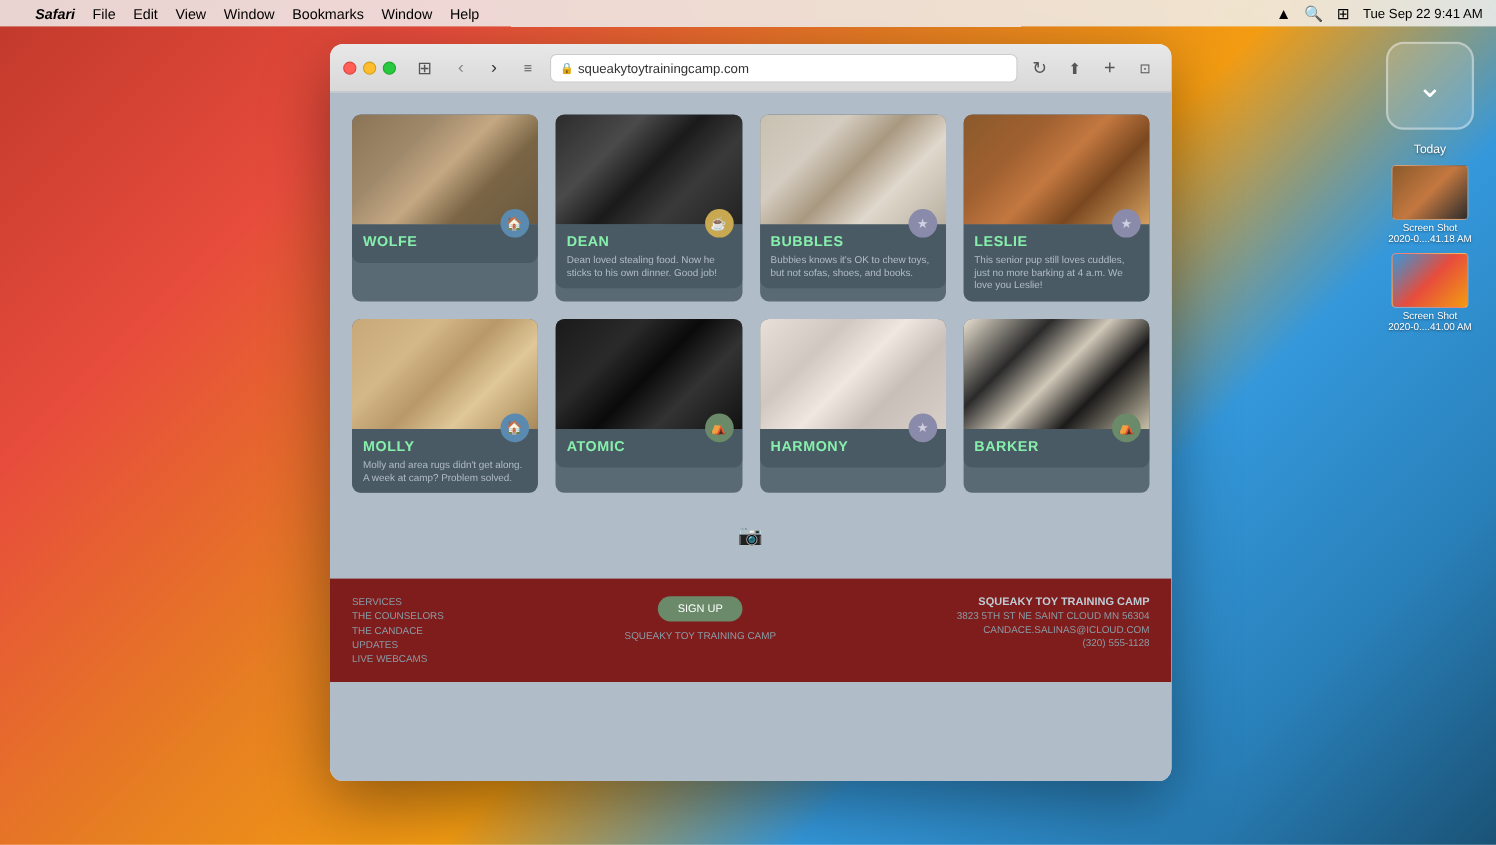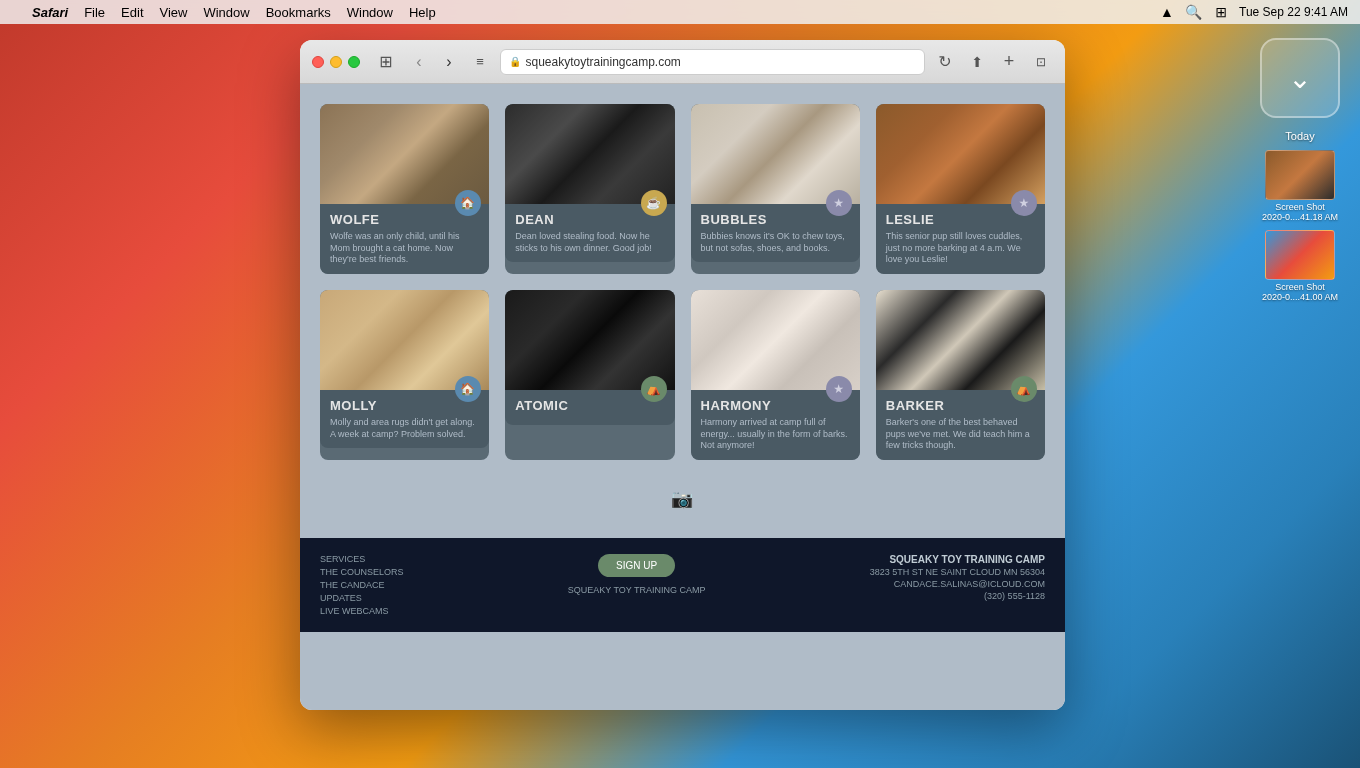--- a/index.html
+++ b/index.html
@@ -254,21 +254,21 @@
     .dog-info {
       padding: 8px 10px;
       background: #4a5a64;
       border-radius: 0 0 8px 8px;
       position: relative;
     }
 
     .dog-name {
       font-size: 13px;
       font-weight: bold;
-      color: #e5e5e5;
+      color: #86efac;
       margin-bottom: 4px;
       letter-spacing: 0.5px;
     }
 
     .dog-desc {
       font-size: 9px;
       color: #b0bcc8;
       line-height: 1.3;
     }
 
@@ -291,21 +291,21 @@
 
     .camera-icon-area {
       text-align: center;
       padding: 8px 0;
       font-size: 18px;
       color: #3a4a54;
     }
 
     
     .website-footer {
-      background: #0f172a;
+      background: #7f1d1d;
       padding: 16px 20px;
       display: flex;
       align-items: flex-start;
       gap: 20px;
     }
 
     .footer-nav {
       display: flex;
       flex-direction: column;
       gap: 3px;
@@ -433,21 +433,20 @@
   <div class="safari-content">
     <div class="website-content">
 
       <div class="dogs-grid">
 
         <div class="dog-card">
           <div class="dog-photo-placeholder dog-wolfe"></div>
           <div class="dog-info">
             <div class="dog-badge badge-house">🏠</div>
             <div class="dog-name">WOLFE</div>
-            <div class="dog-desc">Wolfe was an only child, until his Mom brought a cat home. Now they're best friends.</div>
           </div>
         </div>
 
         <div class="dog-card">
           <div class="dog-photo-placeholder dog-dean"></div>
           <div class="dog-info">
             <div class="dog-badge badge-cup">☕</div>
             <div class="dog-name">DEAN</div>
             <div class="dog-desc">Dean loved stealing food. Now he sticks to his own dinner. Good job!</div>
           </div>
@@ -486,30 +485,28 @@
             <div class="dog-badge badge-tent">⛺</div>
             <div class="dog-name">ATOMIC</div>
           </div>
         </div>
 
         <div class="dog-card">
           <div class="dog-photo-placeholder dog-harmony"></div>
           <div class="dog-info">
             <div class="dog-badge badge-star">★</div>
             <div class="dog-name">HARMONY</div>
-            <div class="dog-desc">Harmony arrived at camp full of energy... usually in the form of barks. Not anymore!</div>
           </div>
         </div>
 
         <div class="dog-card">
           <div class="dog-photo-placeholder dog-barker"></div>
           <div class="dog-info">
             <div class="dog-badge badge-tent">⛺</div>
             <div class="dog-name">BARKER</div>
-            <div class="dog-desc">Barker's one of the best behaved pups we've met. We did teach him a few tricks though.</div>
           </div>
         </div>
 
       </div>
 
       <div class="camera-icon-area">
         <span>📷</span>
       </div>
 
     </div>

